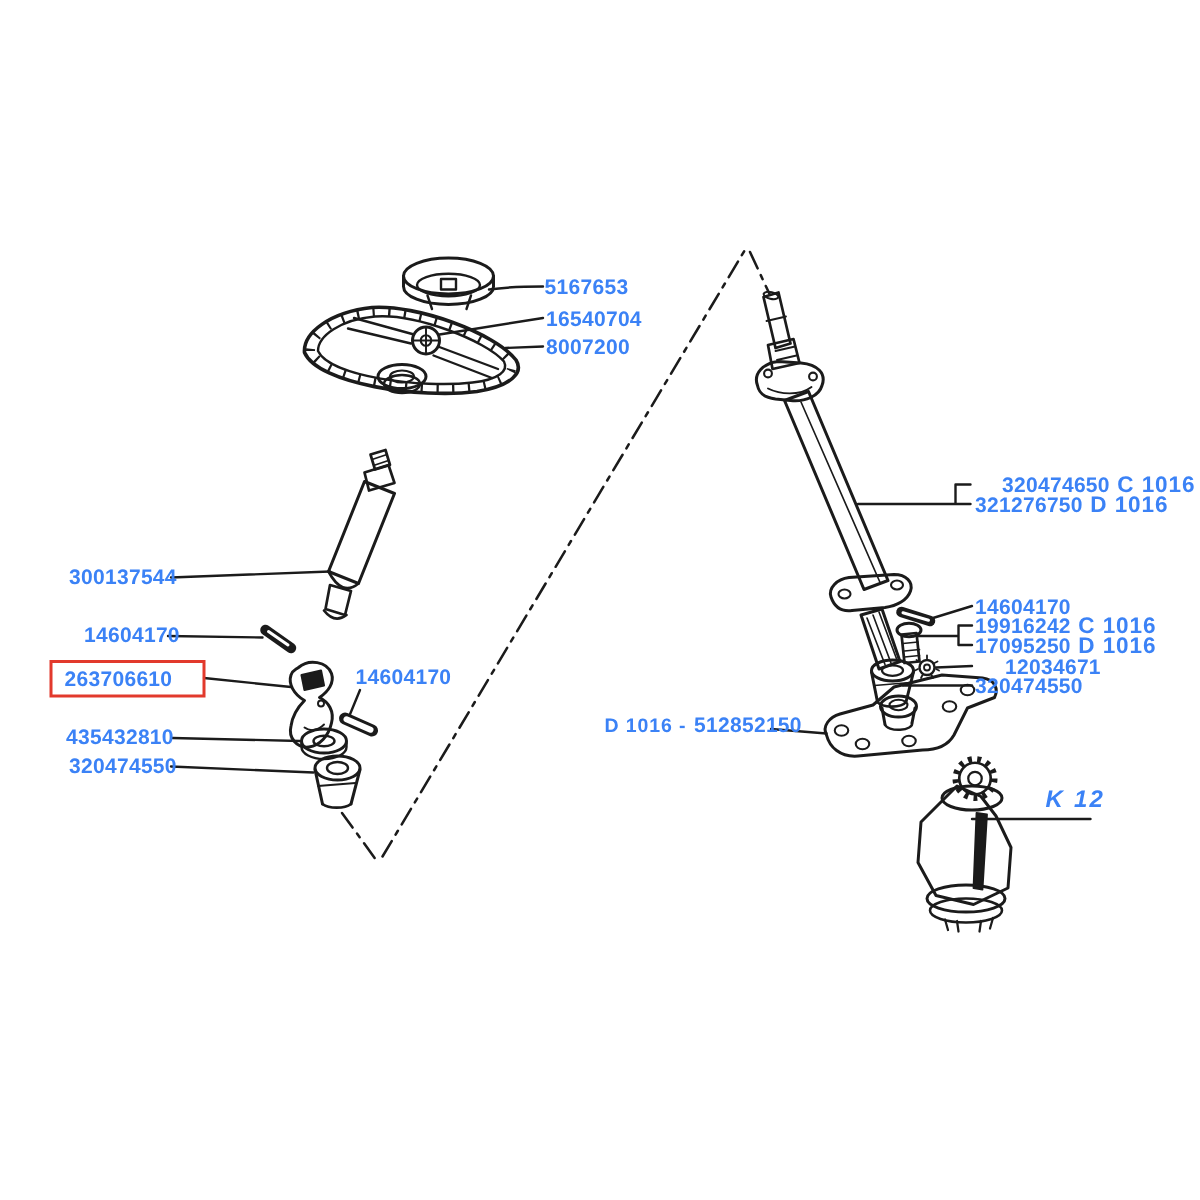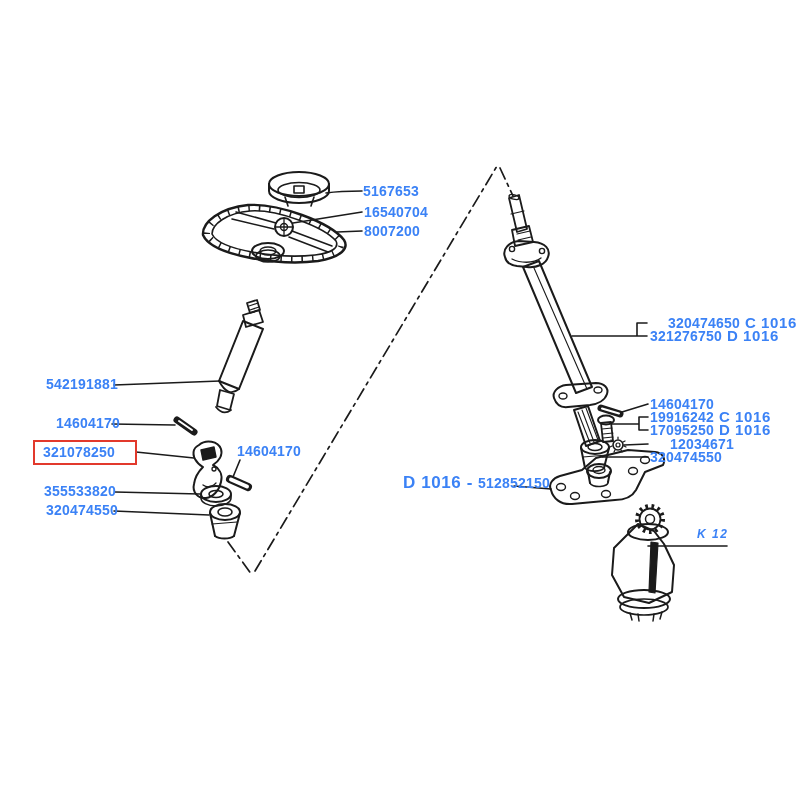--- a/index.html
+++ b/index.html
@@ -11,22 +11,22 @@
     font-size:14px;
     color:#3b82f6;
     white-space:nowrap;
     letter-spacing:.2px;
     display:flex;
     align-items:baseline;
     gap:5px;
     line-height:14px;
   }
   .variant{font-size:15px;letter-spacing:.6px;}
-  .prefix{font-size:17px;letter-spacing:.6px;}
-  .k12{font-style:italic;font-size:12px;letter-spacing:1.5px;}
+  .prefix{font-size:13px;letter-spacing:.6px;}
+  .k12{font-style:italic;font-size:16px;letter-spacing:1.5px;}
   .hl{position:absolute;border:2px solid #e2392c;background:transparent;}
 </style>
 </head>
 <body>
 
 <svg class="stage" viewBox="0 0 800 800">
   <g stroke="#1b1b1b" fill="none" stroke-width="2" stroke-linecap="round" stroke-linejoin="round">
 
     <g stroke-width="1.7" stroke-dasharray="12 5 3 5">
       <path d="M228,542 L252,575"></path>
@@ -194,34 +194,34 @@
   <span>5167653</span>
 </div>
 <div class="plabel" style="left:364px;top:205px">
   <span>16540704</span>
 </div>
 <div class="plabel" style="left:364px;top:224px">
   <span>8007200</span>
 </div>
 
 <div class="plabel" style="left:46px;top:377px">
-  <span>542191881</span>
+  <span>300137544</span>
 </div>
 <div class="plabel" style="left:56px;top:416px">
   <span>14604170</span>
 </div>
 <div class="plabel" style="left:43px;top:445px">
-  <span>321078250</span>
+  <span>263706610</span>
 </div>
 <div class="hl" style="left:33px;top:440px;width:100px;height:21px"></div>
 <div class="plabel" style="left:237px;top:444px">
   <span>14604170</span>
 </div>
 <div class="plabel" style="left:44px;top:484px">
-  <span>355533820</span>
+  <span>435432810</span>
 </div>
 <div class="plabel" style="left:46px;top:503px">
   <span>320474550</span>
 </div>
 
 <div class="plabel" style="left:668px;top:316px">
   <span>320474650</span>
   <span class="variant">C 1016</span>
 </div>
 <div class="plabel" style="left:650px;top:329px">

